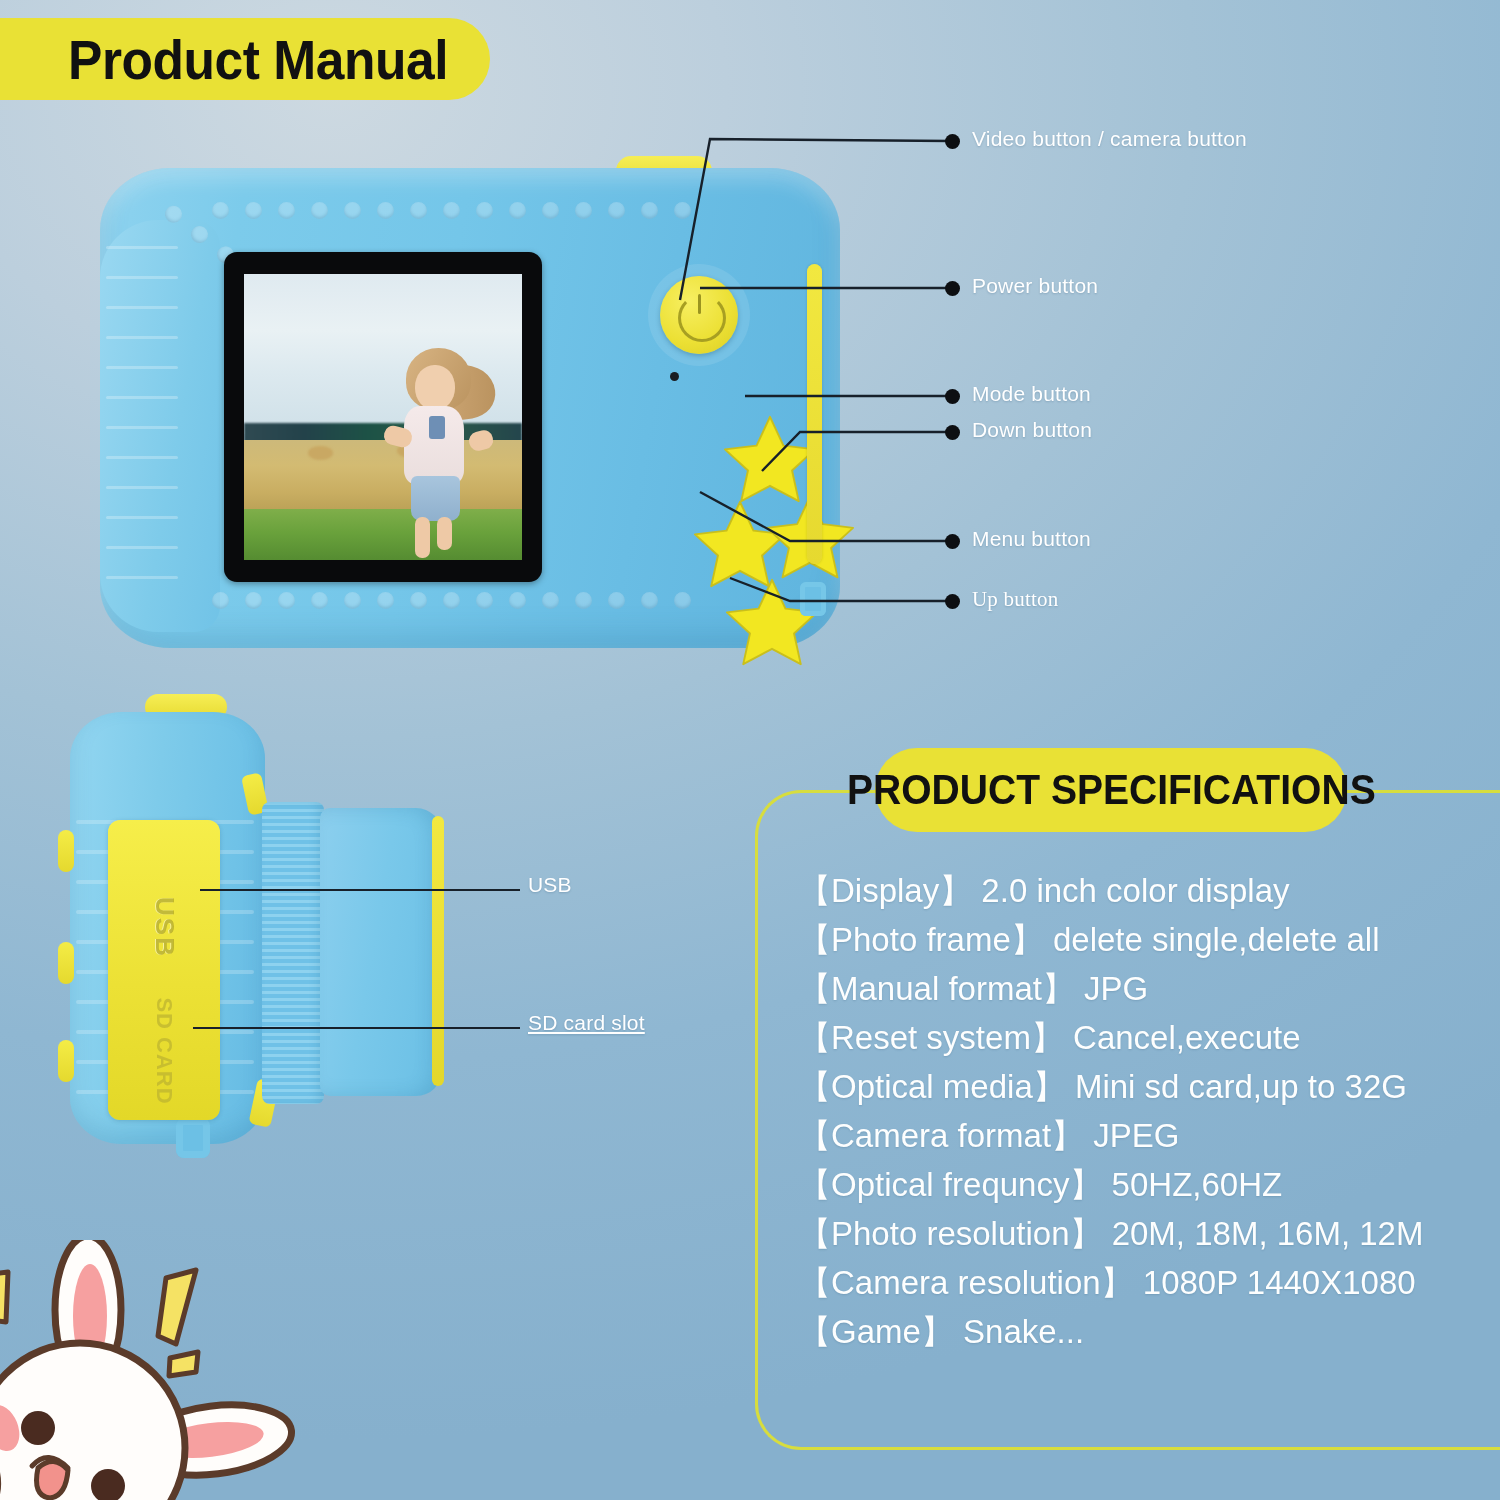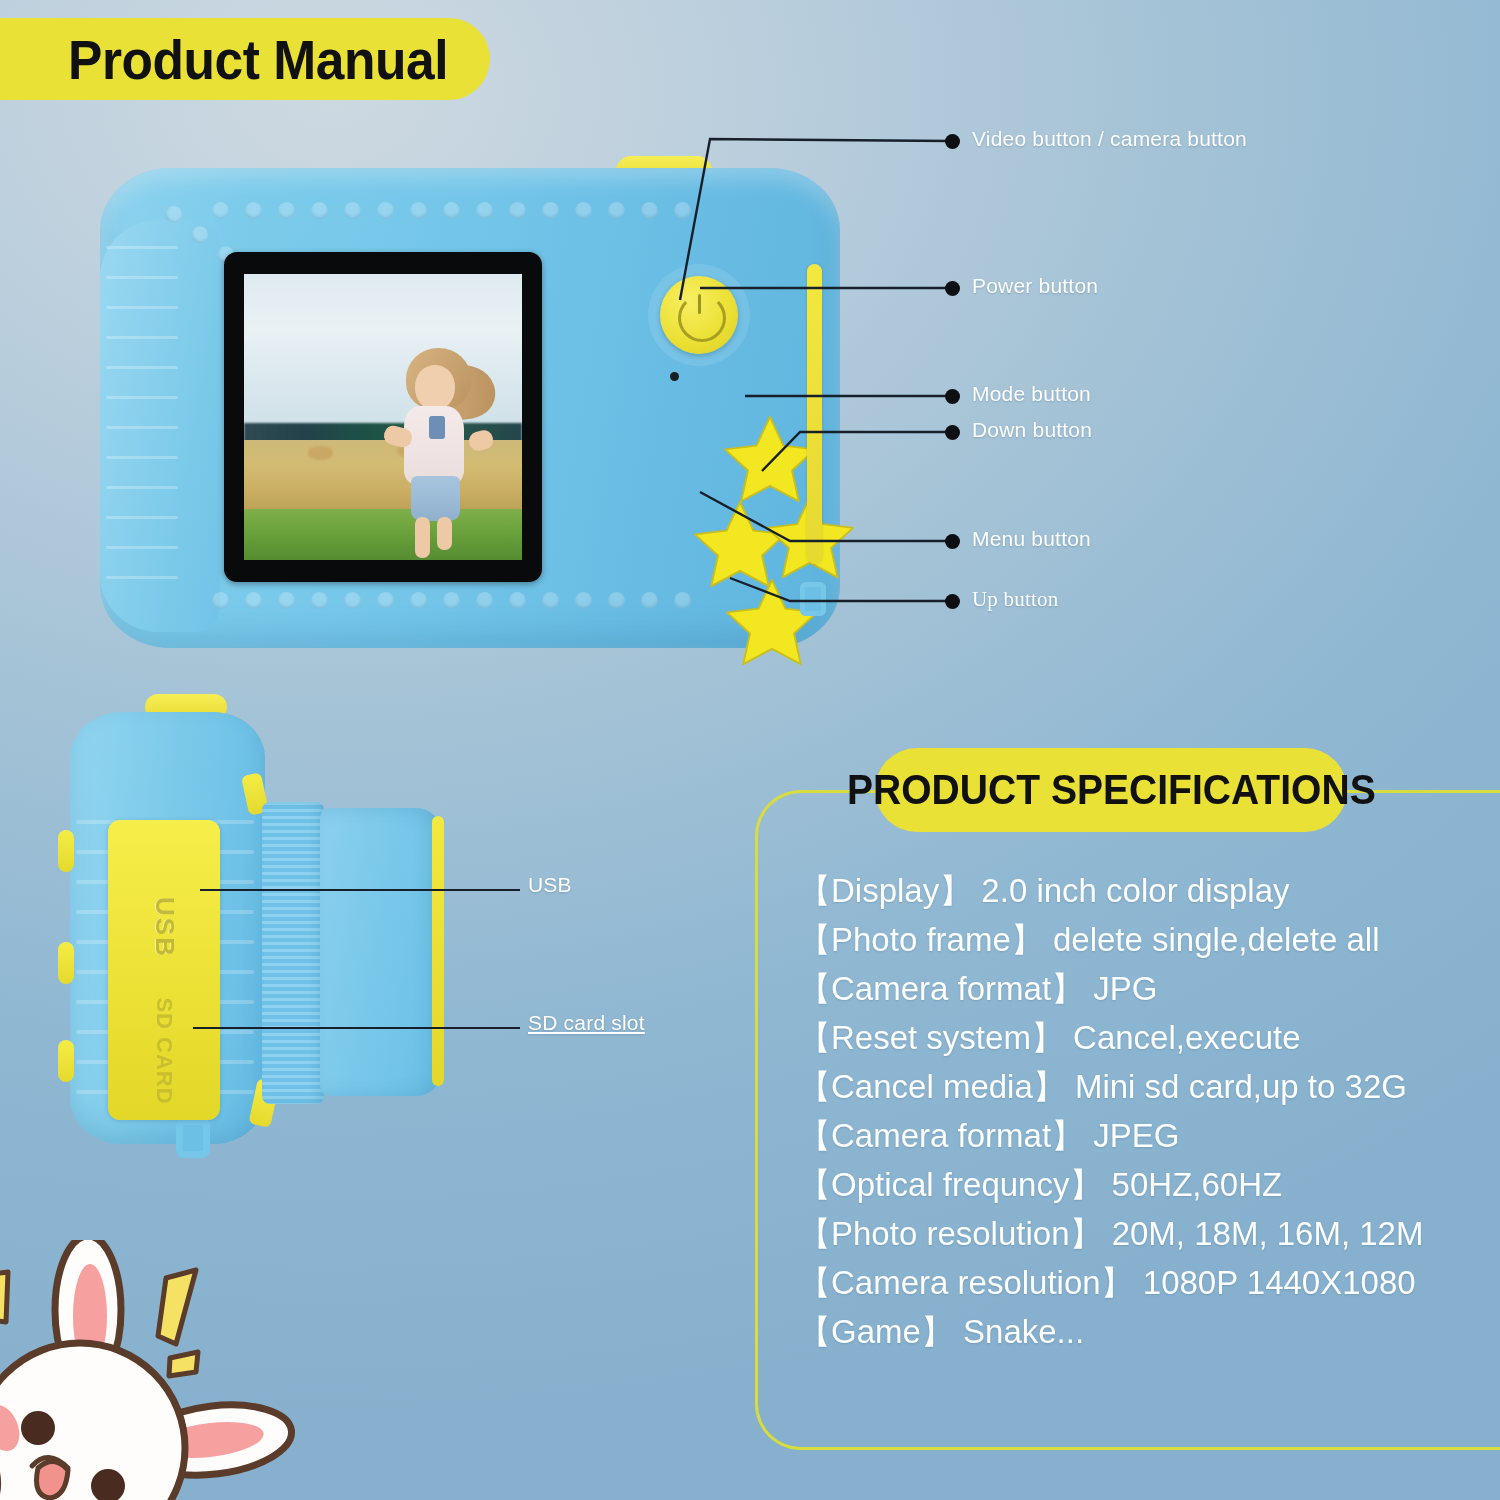--- a/index.html
+++ b/index.html
@@ -413,23 +413,23 @@
   <div class="callout-label abs" style="left:528px;top:873px;">USB</div>
   <div class="callout-label abs" style="left:528px;top:1011px;text-decoration:underline;">SD card slot</div>
 
   <div class="abs" id="spec-panel"></div>
   <div class="abs" id="spec-pill">
     <span>PRODUCT SPECIFICATIONS</span>
   </div>
   <div class="abs" id="spec-list">
     <div class="spec-line">【Display】 2.0 inch color display</div>
     <div class="spec-line">【Photo frame】  delete single,delete all</div>
-    <div class="spec-line">【Camera format】 JPG</div>
+    <div class="spec-line">【Manual format】 JPG</div>
     <div class="spec-line">【Reset system】  Cancel,execute</div>
-    <div class="spec-line">【Cancel media】 Mini sd card,up to 32G</div>
+    <div class="spec-line">【Optical media】 Mini sd card,up to 32G</div>
     <div class="spec-line">【Camera format】 JPEG</div>
     <div class="spec-line">【Optical frequncy】  50HZ,60HZ</div>
     <div class="spec-line">【Photo resolution】  20M, 18M, 16M, 12M</div>
     <div class="spec-line">【Camera resolution】 1080P 1440X1080</div>
     <div class="spec-line">【Game】  Snake...</div>
   </div>
 
   <div class="abs" id="bunny">
     <svg width="340" height="280" viewBox="0 0 340 280">
 

